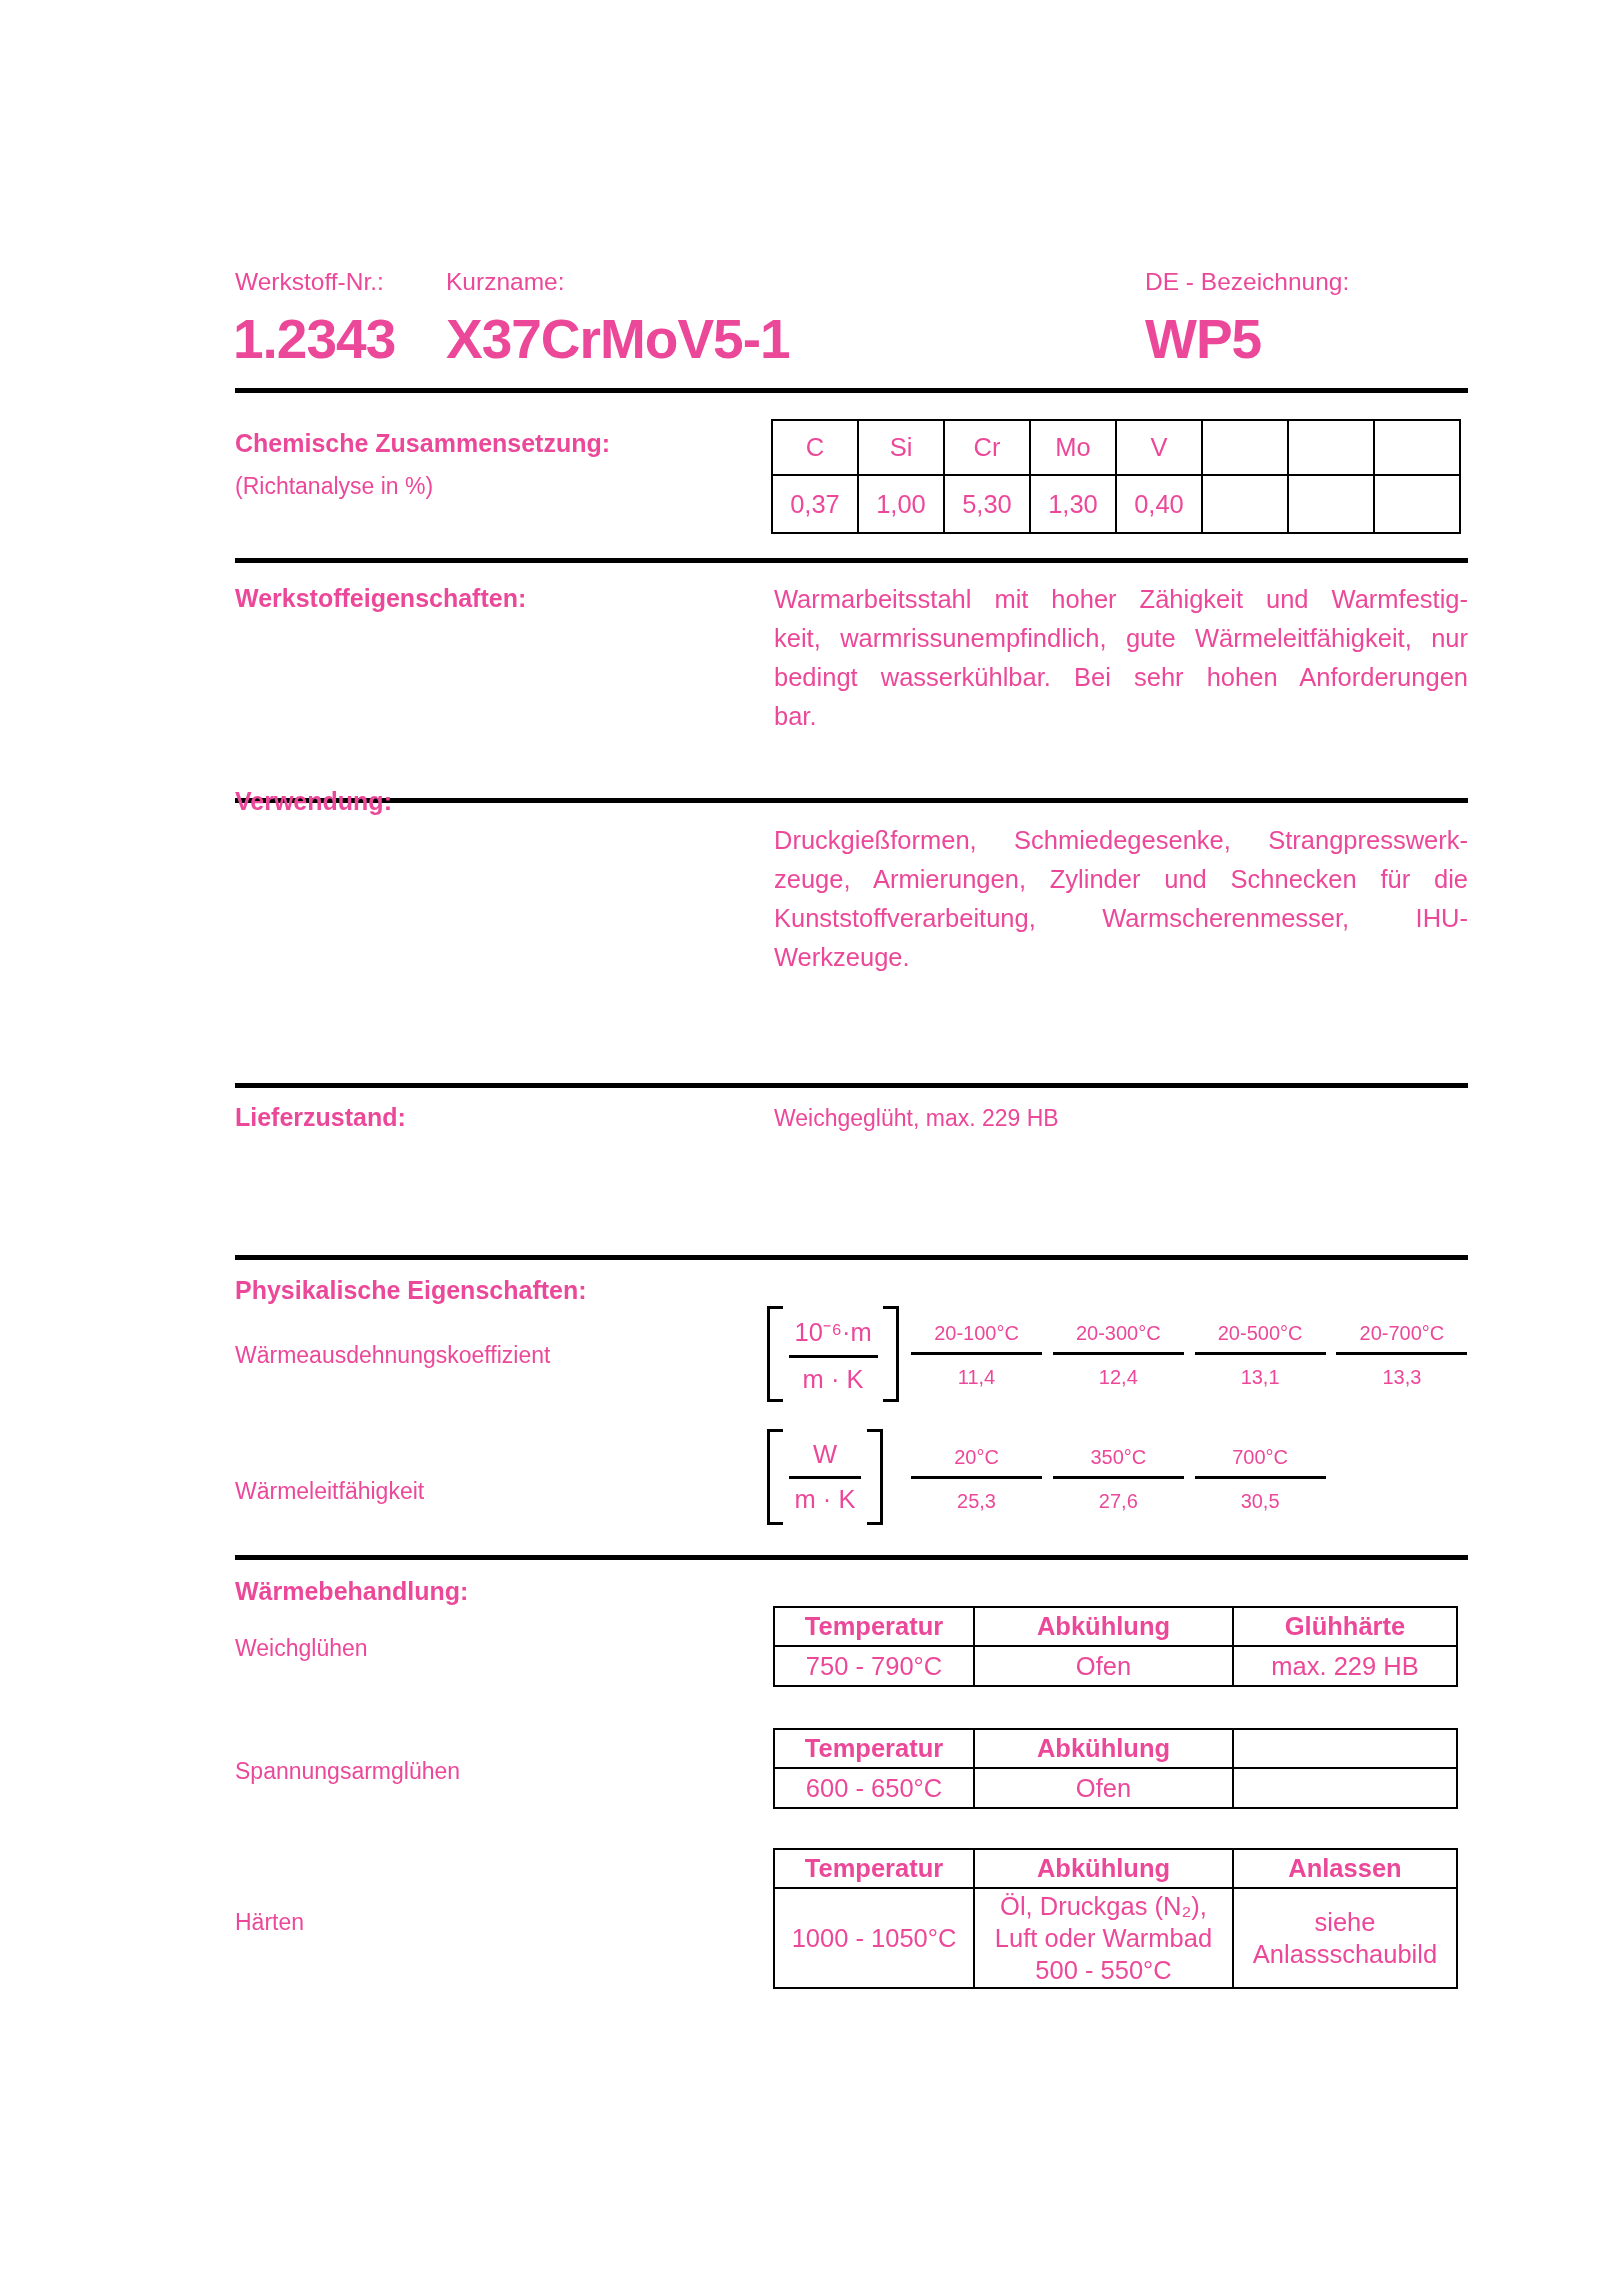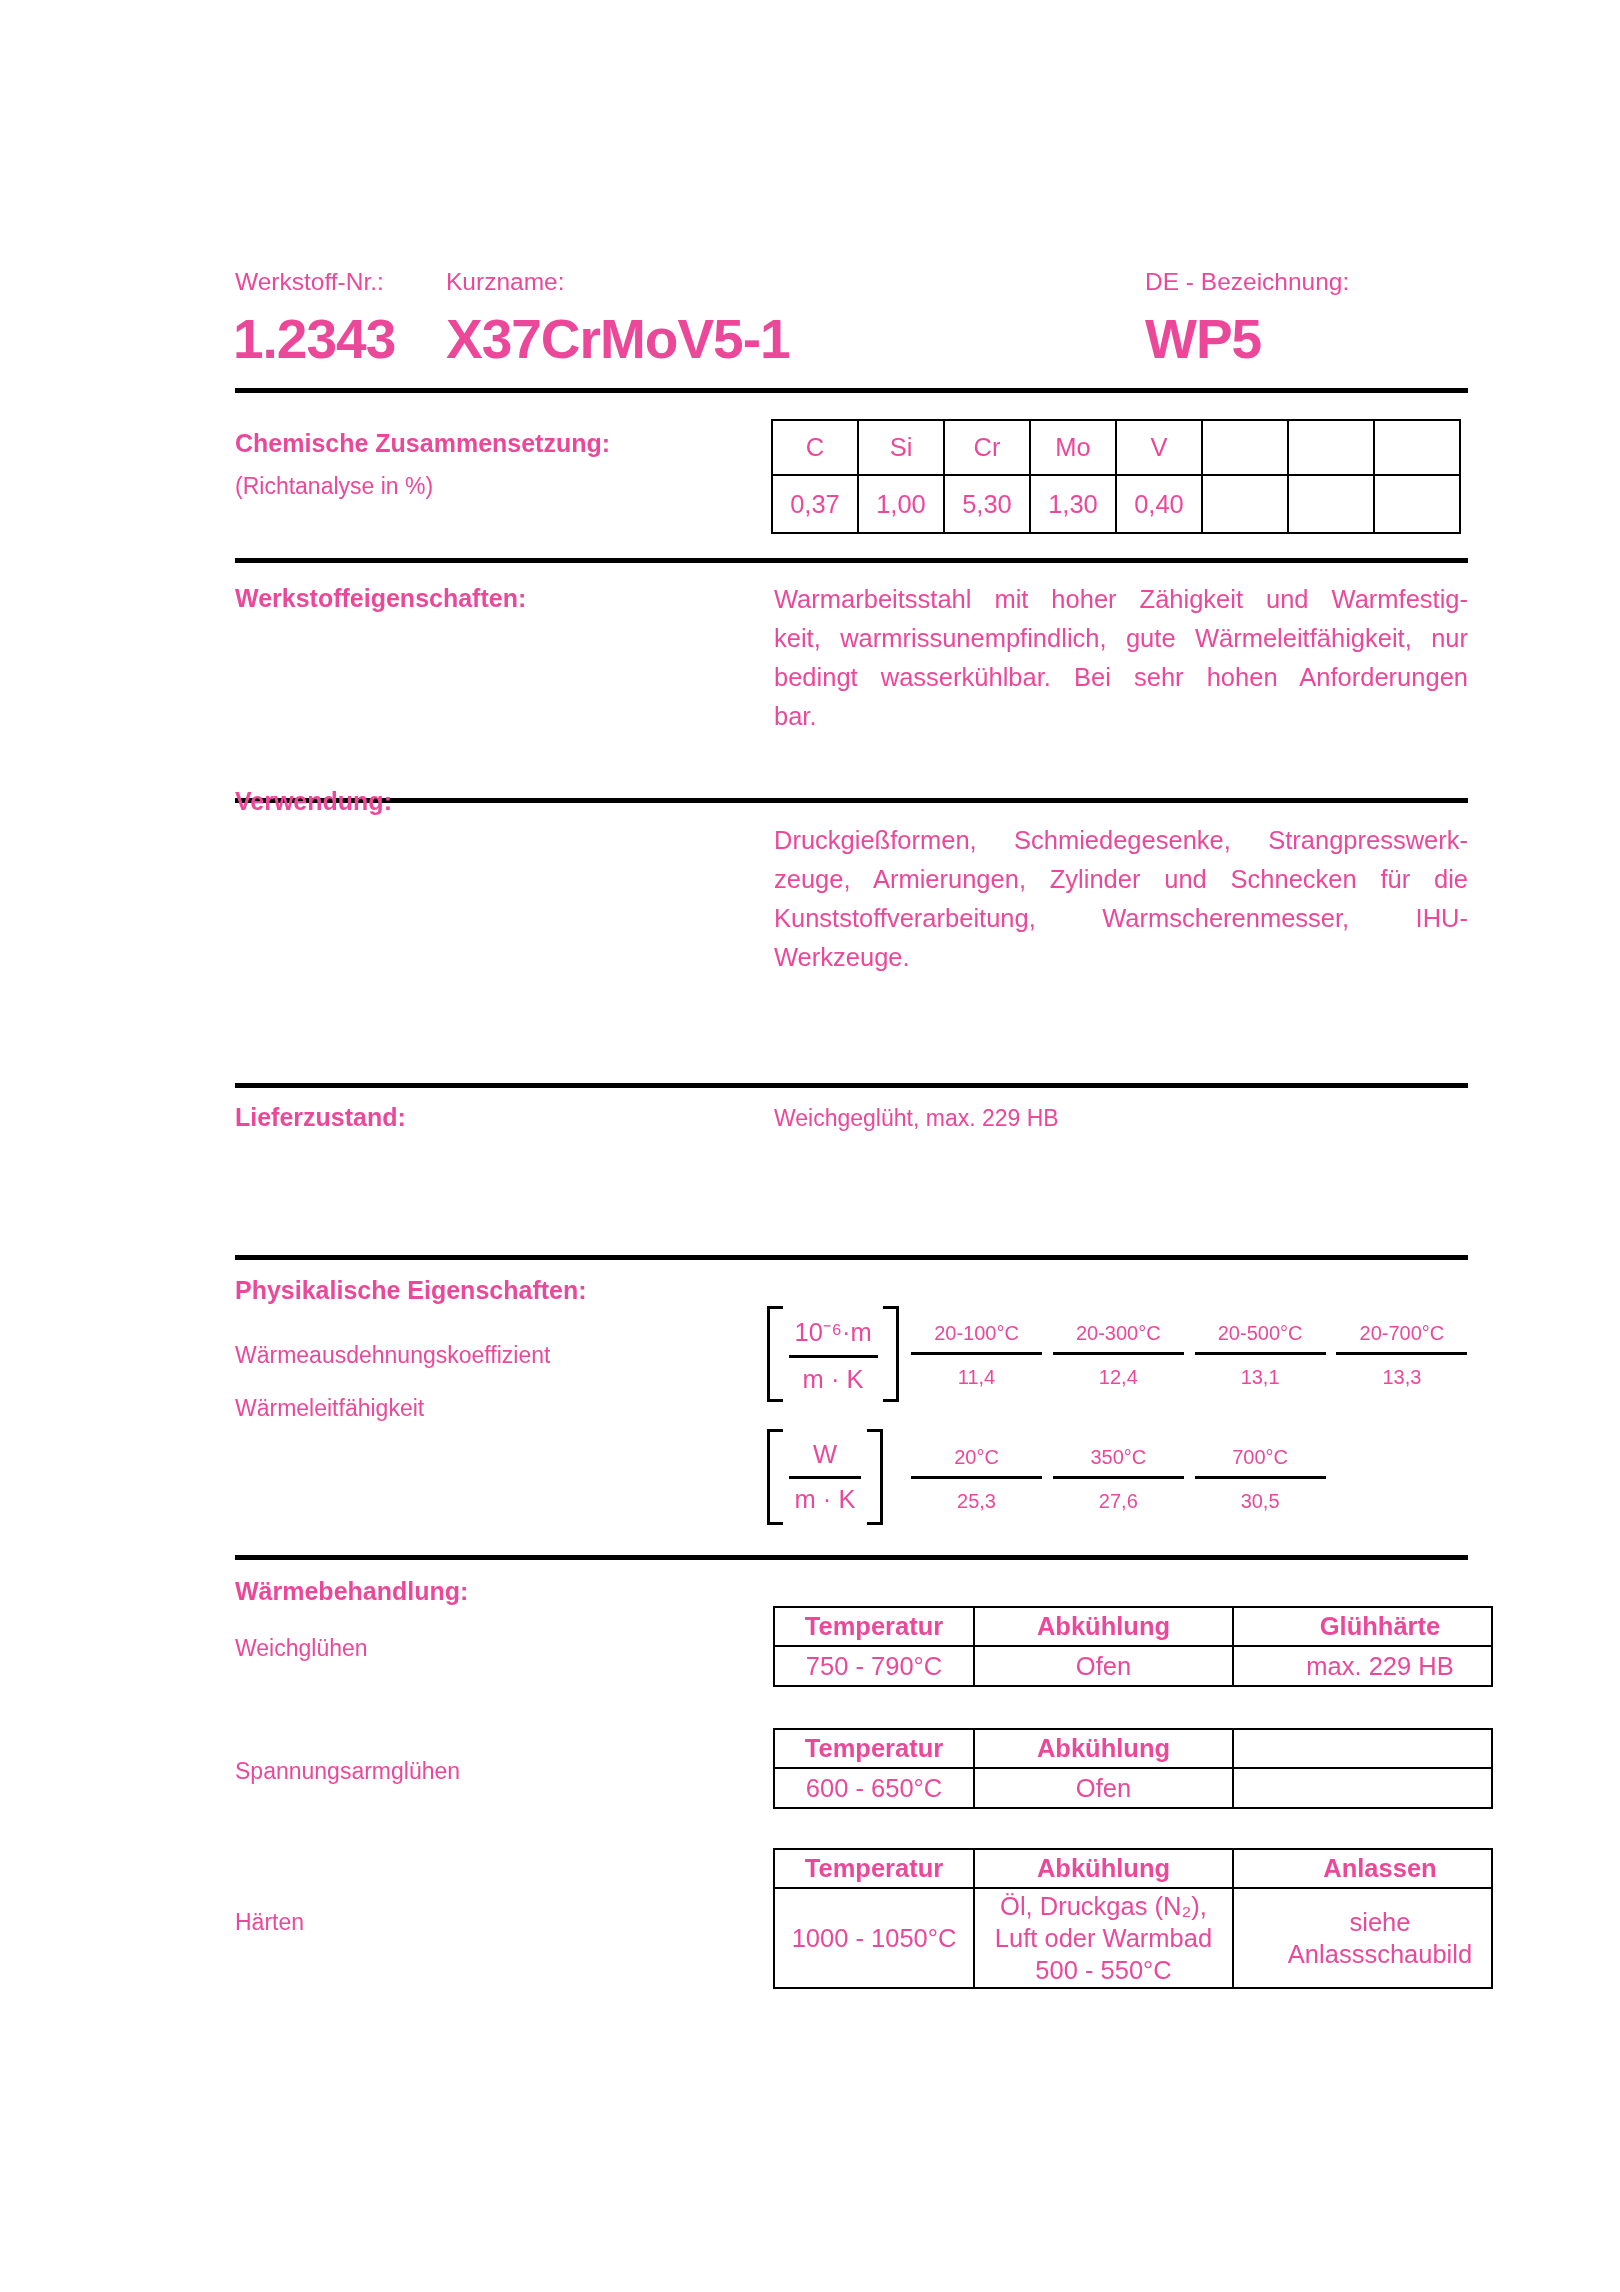--- a/index.html
+++ b/index.html
@@ -17,21 +17,21 @@
   .jlines div { text-align:justify; text-align-last:justify; }
   .jlines div:last-child { text-align-last:left; }
 
   table { border-collapse:collapse; table-layout:fixed; }
   td { border:2.9px solid #000; text-align:center; vertical-align:middle; font-size:25.5px; padding:0; }
   .chem-table td { width:84px; }
   .chem-table .hrow td { height:53px; }
   .chem-table .vrow td { height:56px; }
   .ht-table td.c1 { width:198px; }
   .ht-table td.c2 { width:257px; }
-  .ht-table td.c3 { width:222px;padding-left:35px; }
+  .ht-table td.c3 { width:222px; }
   .ht-table .hrow td { font-weight:bold; height:37px; }
   .ht-table .vrow td { height:38px; }
   .ht-table.tall .vrow td { height:98px; }
   .pre { white-space:pre-line; line-height:32px; }
 
   
   .frac-wrap { position:absolute; display:flex; align-items:stretch; }
   .bracket-l { width:12.7px; border-left:3.9px solid #000; border-top:3.9px solid #000; border-bottom:3.9px solid #000; }
   .bracket-r { width:12.7px; border-right:3.9px solid #000; border-top:3.9px solid #000; border-bottom:3.9px solid #000; }
   .frac { display:flex; flex-direction:column; justify-content:center; font-size:25.5px; text-align:center; padding:0 5.9px; }
@@ -137,21 +137,21 @@
     <div class="pcol">
       <div class="ptemp">20-500°C</div>
       <div class="pval">13,1</div>
     </div>
     <div class="pcol">
       <div class="ptemp">20-700°C</div>
       <div class="pval">13,3</div>
     </div>
   </div>
 
-  <div class="abs plain" style="left:235px; top:1392px;">Wärmeleitfähigkeit</div>
+  <div class="abs plain" style="left:235px; top:1475px;">Wärmeleitfähigkeit</div>
   <div class="frac-wrap" style="left:767px; top:1429px; height:96px; width:116px;">
     <div class="bracket-l"></div>
     <div class="frac" style="flex:1;">
       <div class="num">W</div>
       <div class="den">m · K</div>
     </div>
     <div class="bracket-r"></div>
   </div>
   <div class="pcols" style="left:911px; top:1442px;">
     <div class="pcol">

